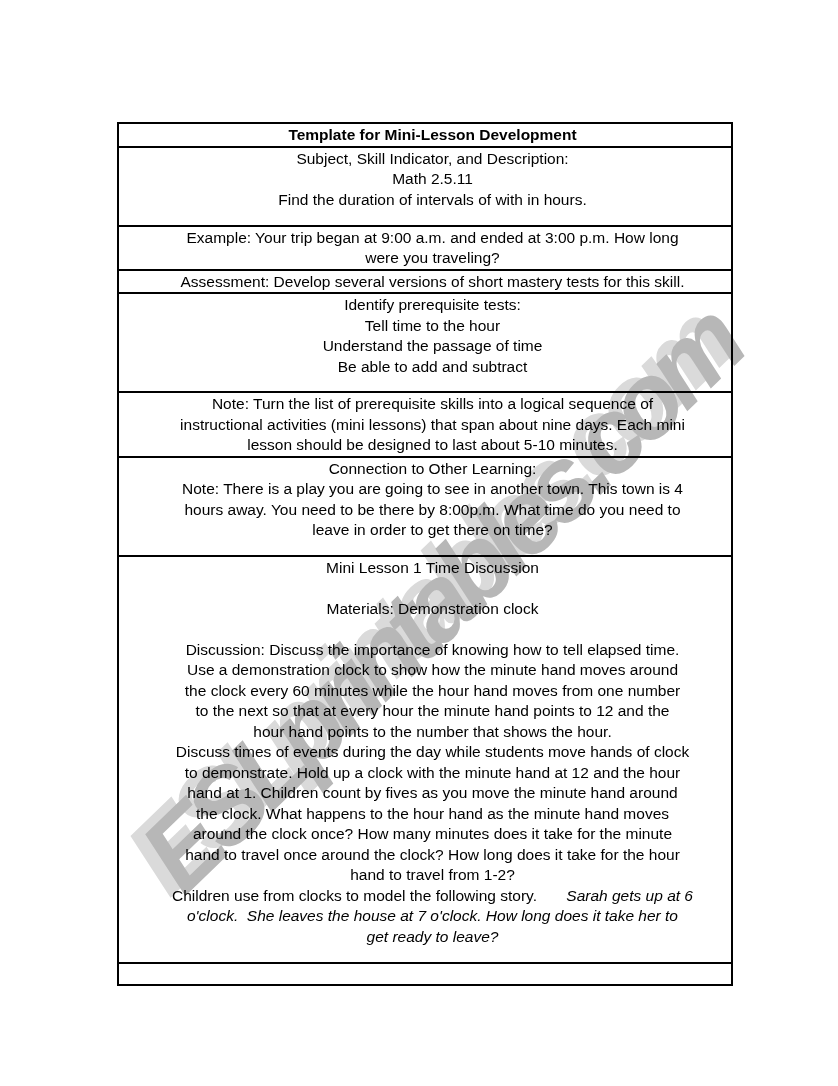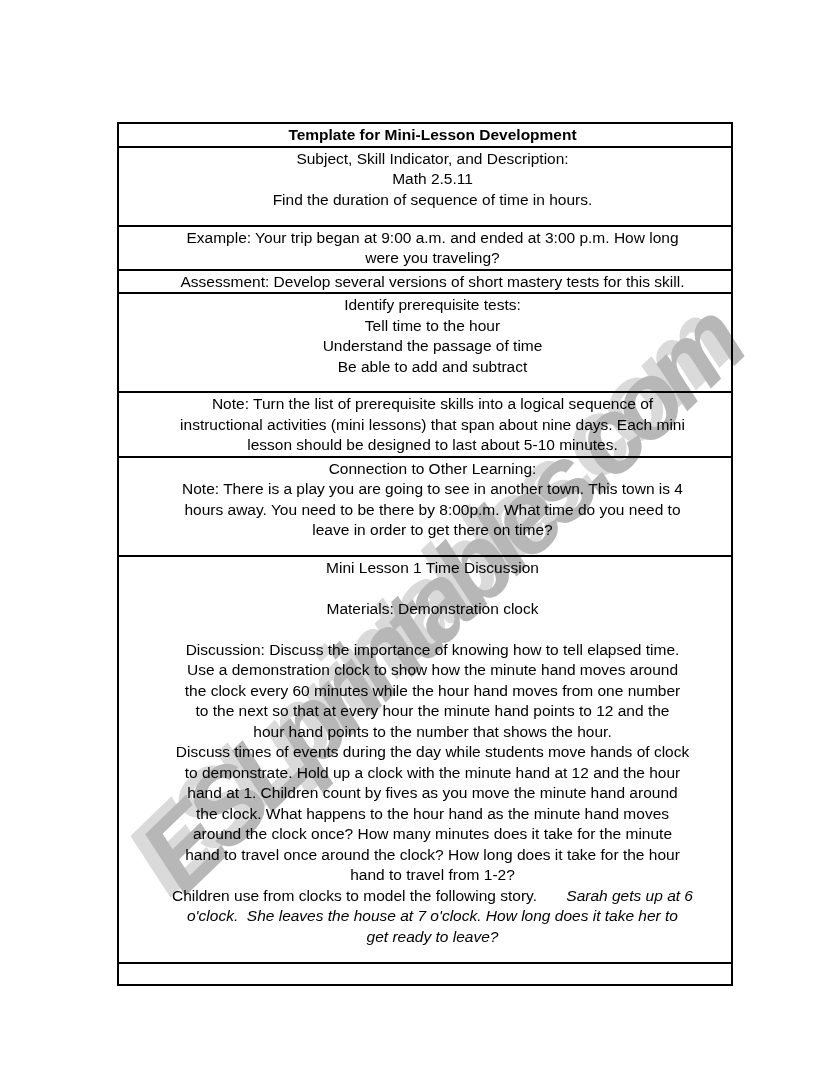--- a/index.html
+++ b/index.html
@@ -83,21 +83,21 @@
   <table class="doc">
     <tbody>
         <tr class="r-title">
       <td class="c-title">Template for Mini-Lesson Development</td>
     </tr>
 
     <tr class="r-subject">
       <td>
         <div class="b">Subject, Skill Indicator, and Description:</div>
         <div class="b">Math 2.5.11</div>
-        <div>Find the duration of sequence of time in hours.</div>
+        <div>Find the duration of intervals of with in hours.</div>
       </td>
     </tr>
 
     <tr class="r-example">
       <td>
         <span class="b">Example:</span><span class="pre"> Your trip began at 9:00 a.m. and ended at 3:00 p.m. How long
 were you traveling?</span>
       </td>
     </tr>
 

